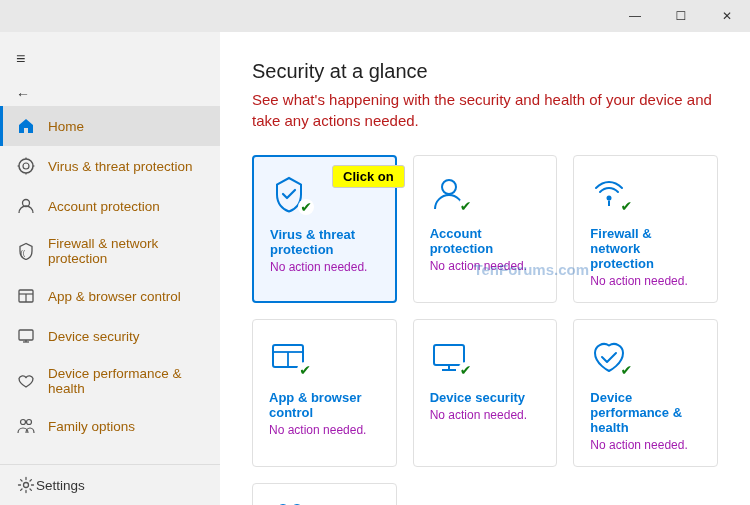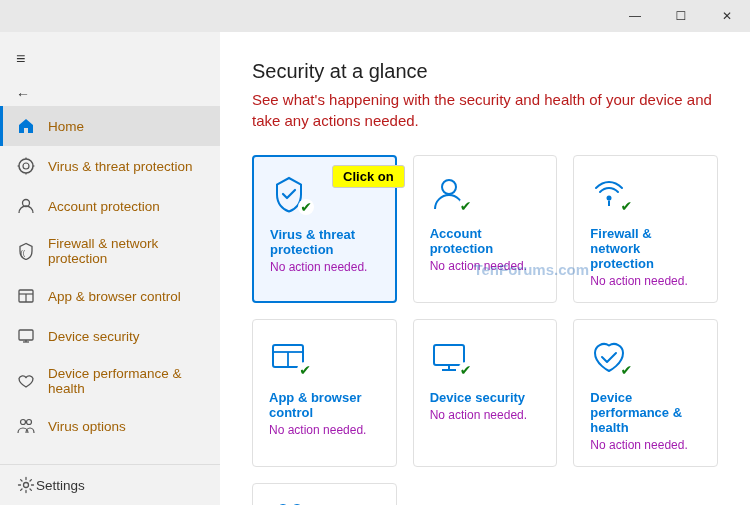--- a/index.html
+++ b/index.html
@@ -302,21 +302,21 @@
 
     <div class="sidebar-item">
       <div class="sidebar-icon">
         <svg width="18" height="18" viewBox="0 0 18 18" fill="none">
           <circle cx="6" cy="5" r="2.5" stroke="#555" stroke-width="1.2" fill="none"></circle>
           <circle cx="12" cy="5" r="2.5" stroke="#555" stroke-width="1.2" fill="none"></circle>
           <path d="M1 16c0-3 2.2-5 5-5s5 2 5 5" stroke="#555" stroke-width="1.2" fill="none"></path>
           <path d="M9 16c0-3 1.8-5 4-5s4 2 4 5" stroke="#555" stroke-width="1.2" fill="none"></path>
         </svg>
       </div>
-      <span class="sidebar-label">Virus options</span>
+      <span class="sidebar-label">Family options</span>
     </div>
 
     <div class="sidebar-spacer"></div>
 
     <div class="sidebar-settings">
       <div class="sidebar-icon">
         <svg width="18" height="18" viewBox="0 0 18 18" fill="none">
           <circle cx="9" cy="9" r="2.5" stroke="#555" stroke-width="1.3" fill="none"></circle>
           <path d="M9 1.5v2M9 14.5v2M1.5 9h2M14.5 9h2M3.6 3.6l1.4 1.4M13 13l1.4 1.4M3.6 14.4l1.4-1.4M13 5l1.4-1.4" stroke="#555" stroke-width="1.3" stroke-linecap="round"></path>
         </svg>

